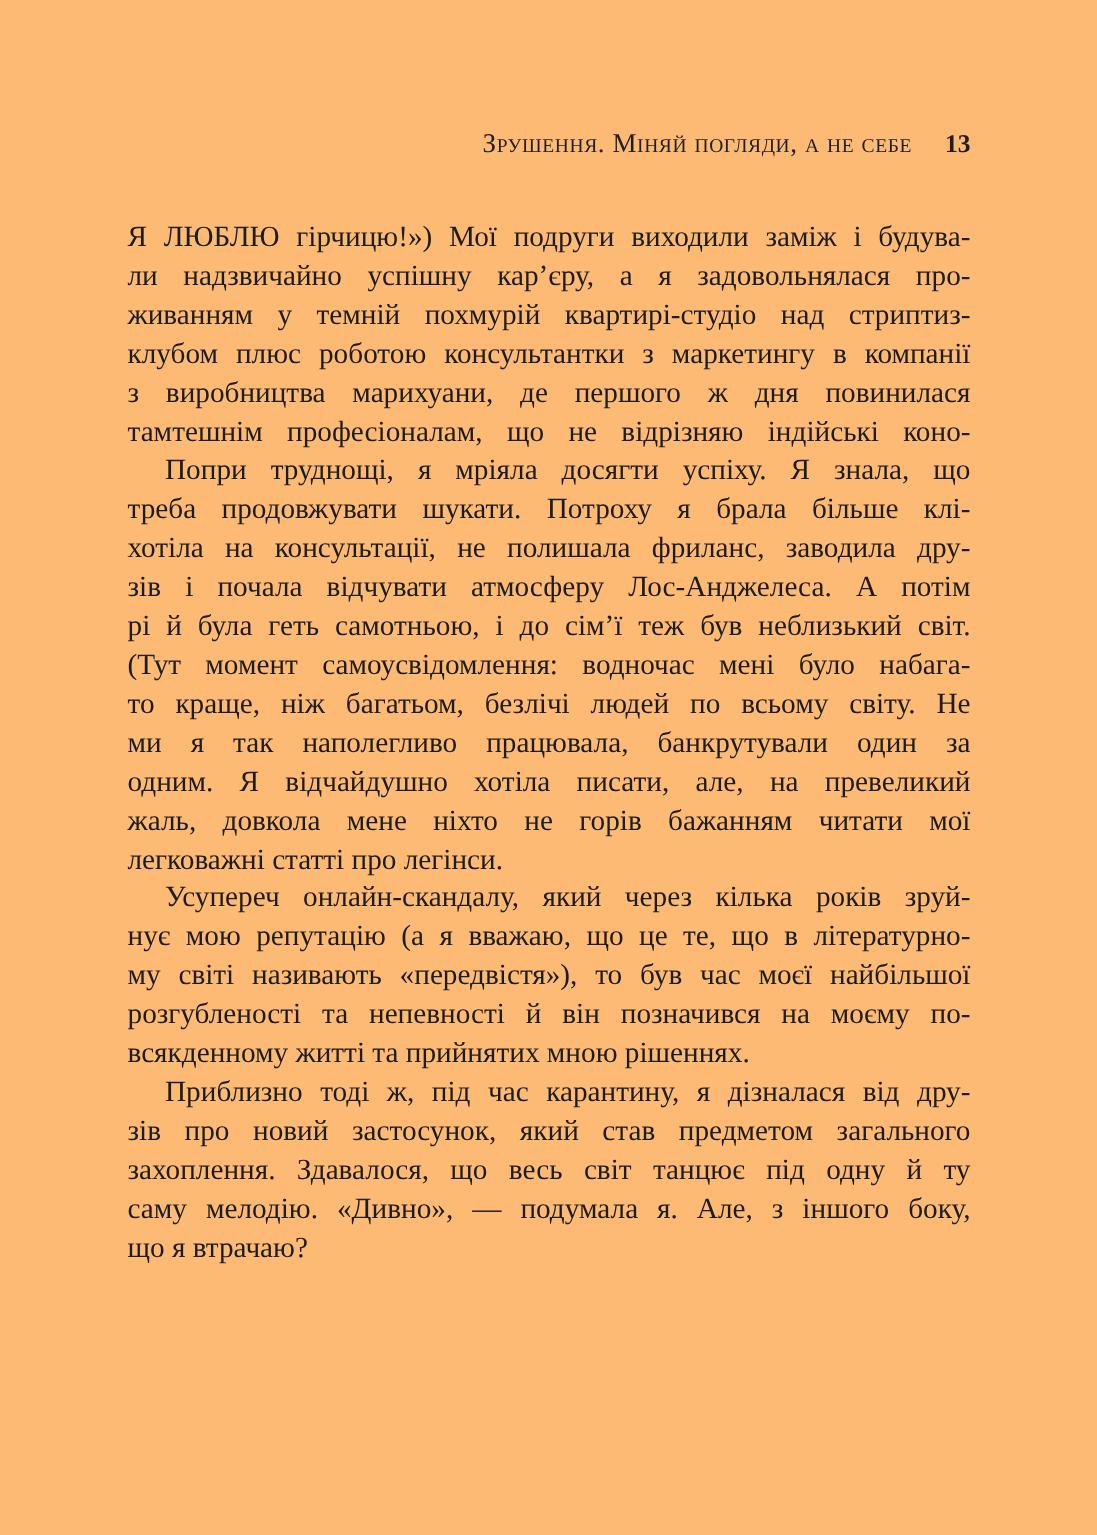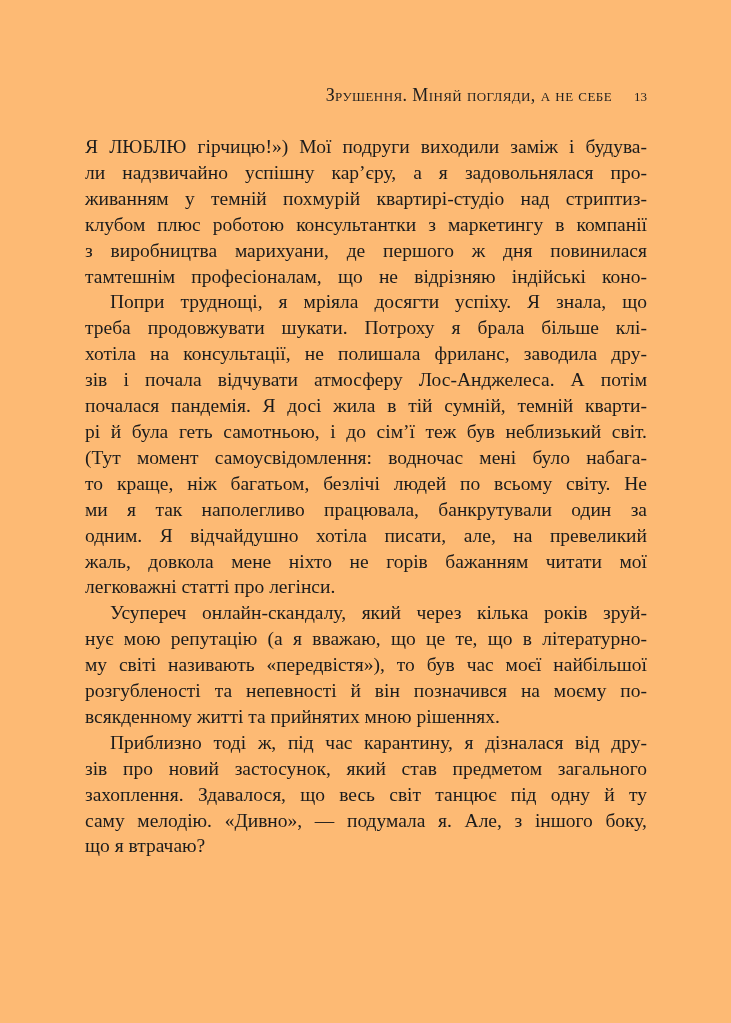--- a/index.html
+++ b/index.html
@@ -26,26 +26,26 @@
     gap: 22px;
     color: #1f1f1f;
   }
   .running-title {
     font-variant-caps: small-caps;
     font-size: 18px;
     letter-spacing: 0.4px;
     white-space: nowrap;
   }
   .page-number {
-    font-weight: normal;
-    font-size: 13px;
+    font-weight: bold;
+    font-size: 17px;
   }
   .body-text {
     position: absolute;
-    top: 134px;
+    top: 146px;
     left: 85px;
     width: 562px;
     font-size: 19.5px;
     line-height: 25.9px;
     color: #1c1c1c;
   }
   .para { margin: 0; }
   .line {
     text-align: justify;
     text-align-last: justify;
@@ -72,21 +72,20 @@
         <div class="line">живанням у темній похмурій квартирі-студіо над стриптиз-</div>
         <div class="line">клубом плюс роботою консультантки з маркетингу в компанії</div>
         <div class="line">з виробництва марихуани, де першого ж дня повинилася</div>
         <div class="line">тамтешнім професіоналам, що не відрізняю індійські коно-</div>
       </div>
       <div class="para indent">
         <div class="line first">Попри труднощі, я мріяла досягти успіху. Я знала, що</div>
         <div class="line">треба продовжувати шукати. Потроху я брала більше клі-</div>
         <div class="line">хотіла на консультації, не полишала фриланс, заводила дру-</div>
         <div class="line">зів і почала відчувати атмосферу Лос-Анджелеса. А потім</div>
-        <div class="line">почалася пандемія. Я досі жила в тій сумній, темній кварти-</div>
         <div class="line">рі й була геть самотньою, і до сім’ї теж був неблизький світ.</div>
         <div class="line">(Тут момент самоусвідомлення: водночас мені було набага-</div>
         <div class="line">то краще, ніж багатьом, безлічі людей по всьому світу. Не</div>
         <div class="line">ми я так наполегливо працювала, банкрутували один за</div>
         <div class="line">одним. Я відчайдушно хотіла писати, але, на превеликий</div>
         <div class="line">жаль, довкола мене ніхто не горів бажанням читати мої</div>
         <div class="line last">легковажні статті про легінси.</div>
       </div>
       <div class="para indent">
         <div class="line first">Усупереч онлайн-скандалу, який через кілька років зруй-</div>

